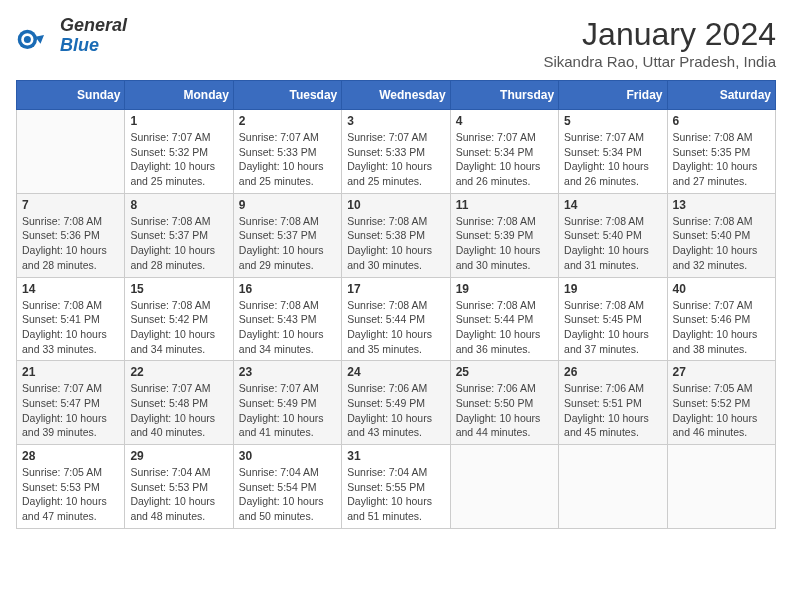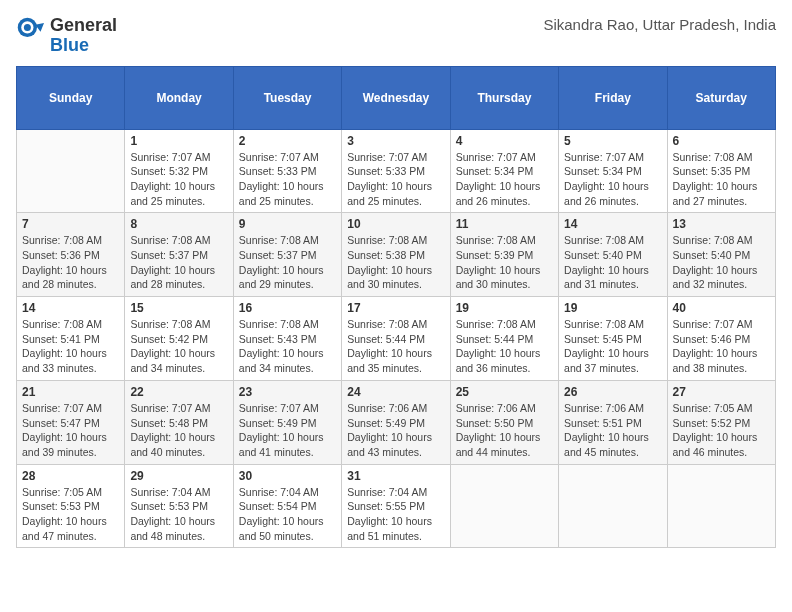--- a/index.html
+++ b/index.html
@@ -11,22 +11,23 @@
       padding: 16px;
     }
     .header {
       display: flex;
       justify-content: space-between;
       align-items: flex-start;
       margin-bottom: 10px;
     }
     .logo {
       display: flex;
-      align-items: flex-start;
-      gap: 6px;
+      align-items: flex-end;
+      gap: 16px;
+      font-style: italic;
     }
     .logo-text {
       font-size: 18px;
       font-weight: bold;
       line-height: 1.1;
     }
     .logo-general { color: #333; }
     .logo-blue { color: #1a6bb5; }
     .logo-icon {
       width: 28px;
@@ -46,22 +47,22 @@
       margin-left: 34px;
     }
     .calendar-table {
       width: 100%;
       border-collapse: collapse;
       font-size: 11px;
     }
     .calendar-table th {
       background: #3a6cbf;
       color: #fff;
-      padding: 24px 4px;
-      text-align: center;
+      padding: 7px 4px;
+      text-align: right;
       font-size: 12px;
       font-weight: bold;
       border: 1px solid #2a5aaa;
     }
     .calendar-table td {
       vertical-align: top;
       padding: 4px 5px;
       border: 1px solid #ccc;
       width: calc(100%/7);
       min-height: 80px;
@@ -96,20 +97,21 @@
       <circle cx="13" cy="13" r="7" fill="white"></circle>
       <circle cx="13" cy="13" r="4" fill="#1a6bb5"></circle>
       <polygon points="22,10 32,8 28,18" fill="#1a6bb5"></polygon>
     </svg>
     <div class="logo-text">
       <span class="logo-general">General</span><br>
       <span class="logo-blue">Blue</span>
     </div>
   </div>
   <div class="title-block">
+    <div class="month-year">January 2024</div>
     <div class="location">Sikandra Rao, Uttar Pradesh, India</div>
   </div>
 </div>
 
 <table class="calendar-table">
   <thead>
     <tr>
     <th>Sunday</th>
         <th>Monday</th>
         <th>Tuesday</th>

